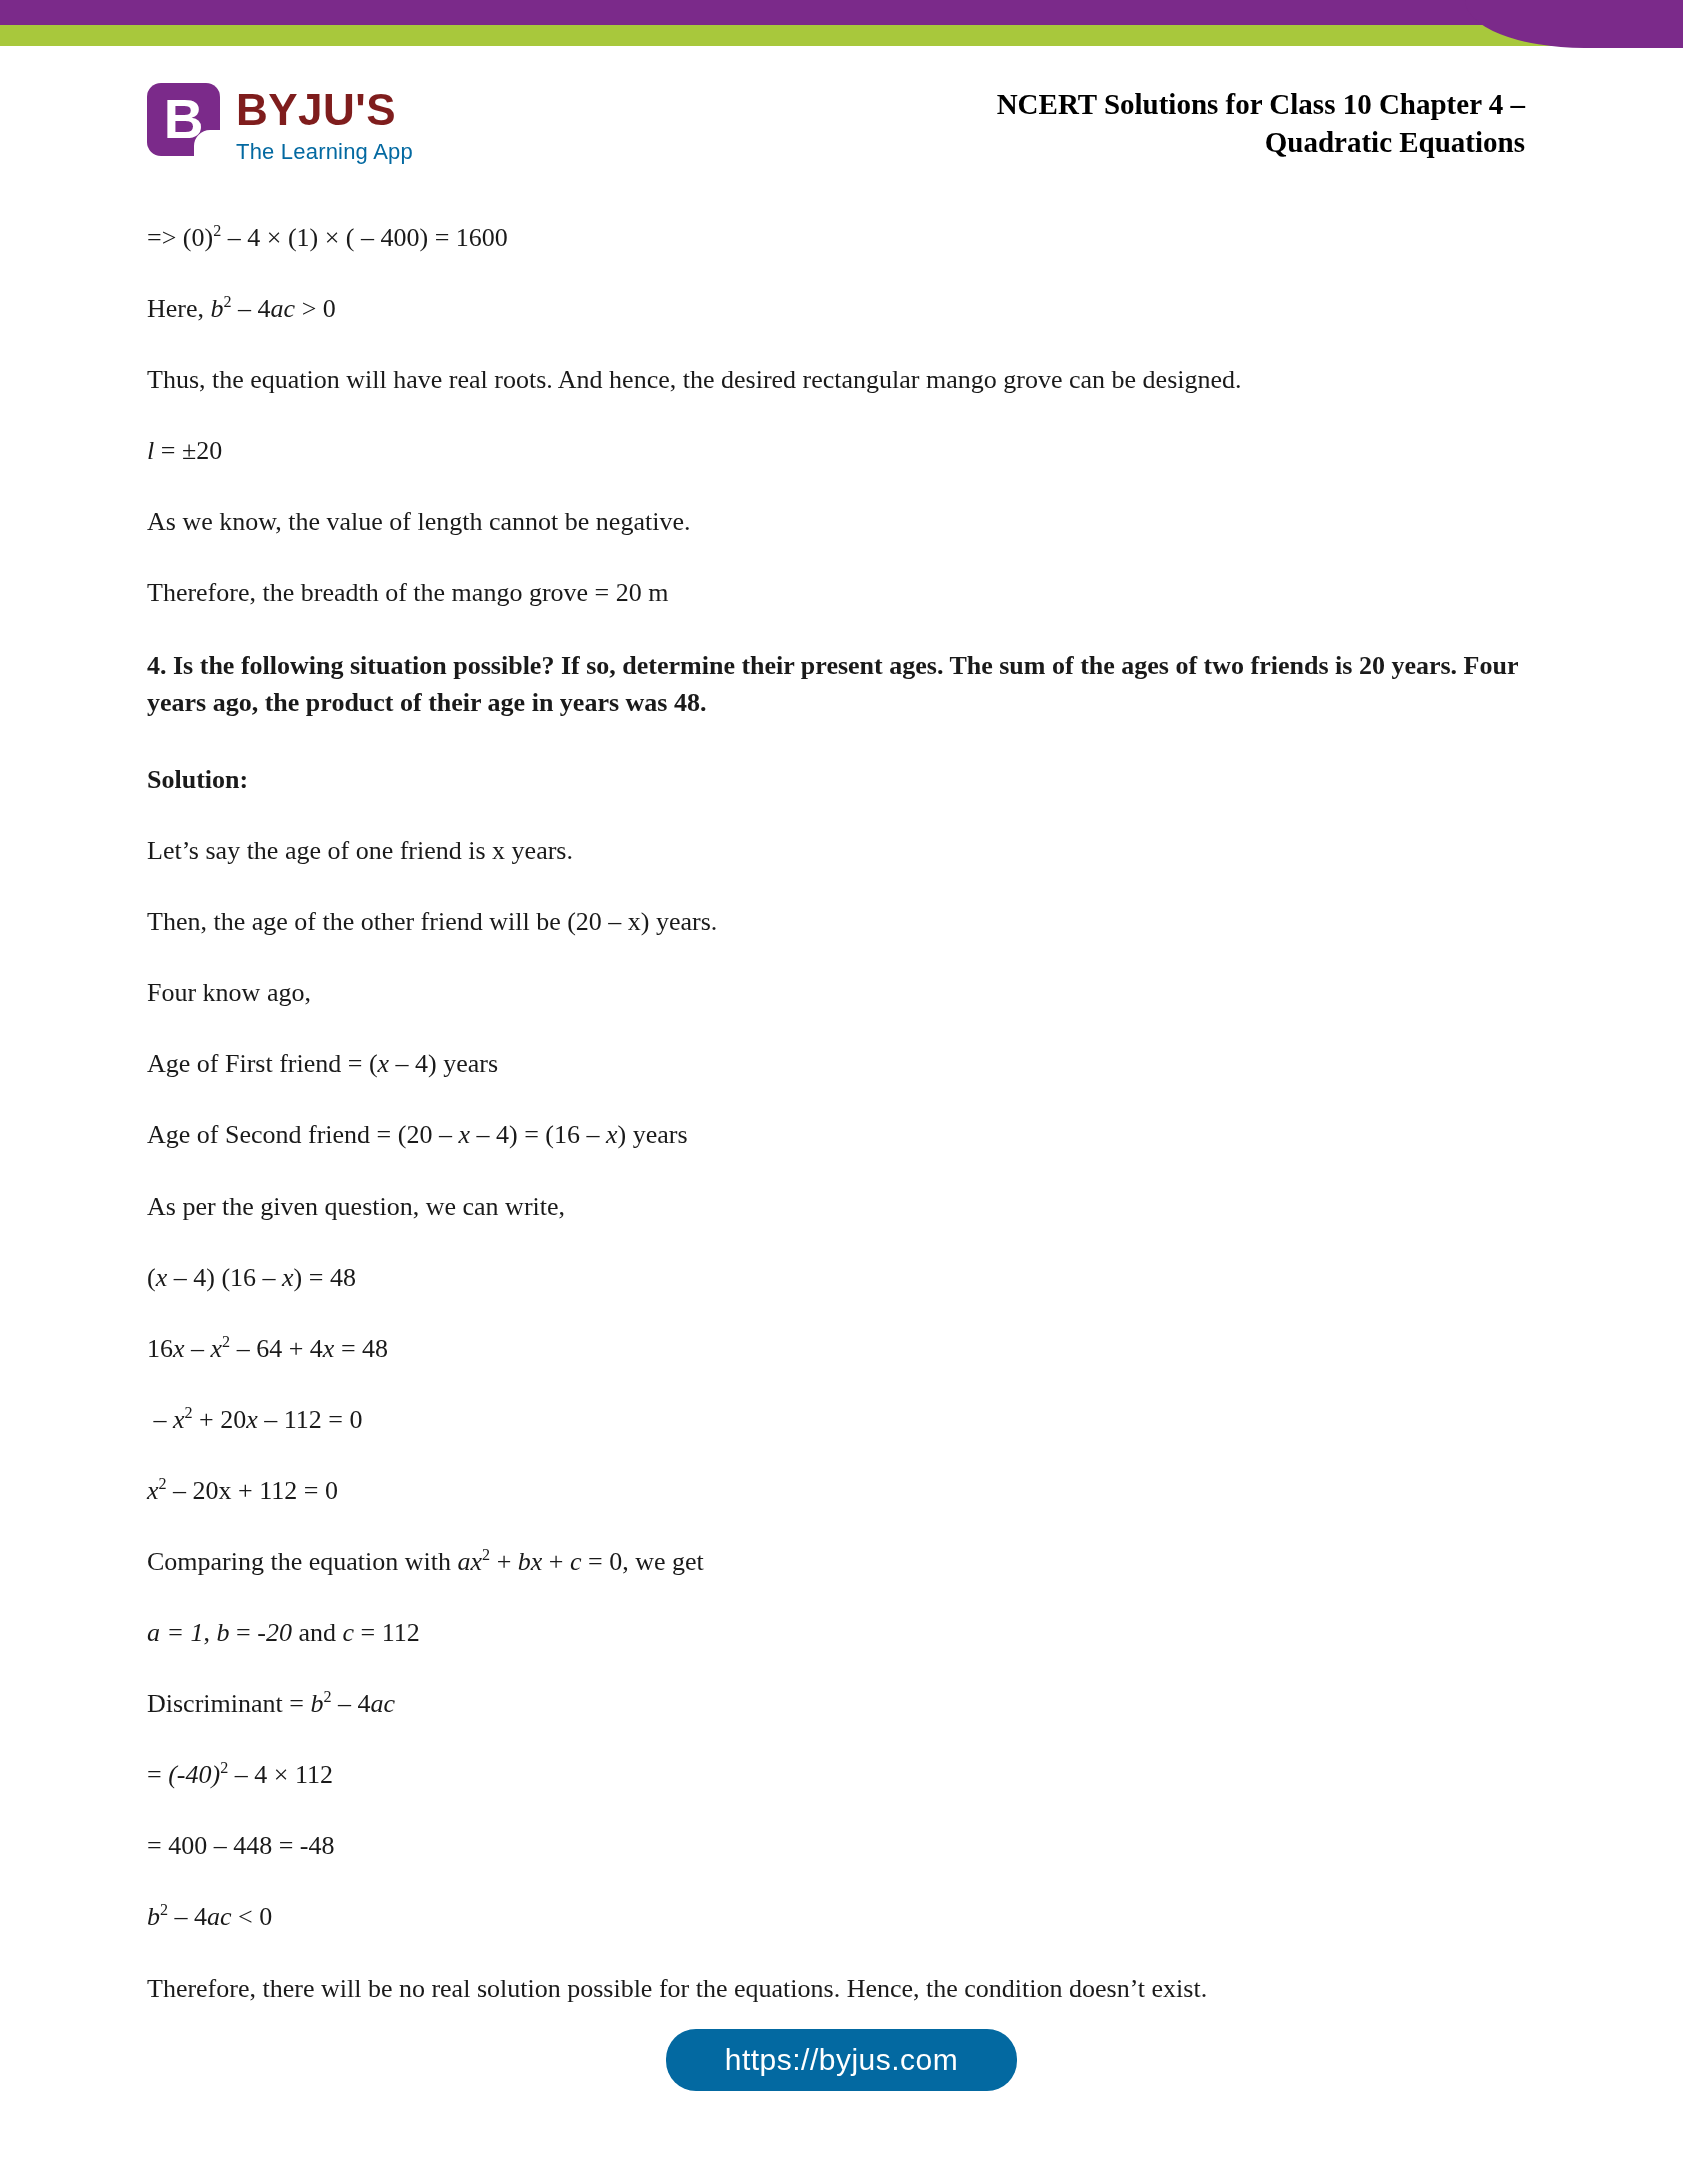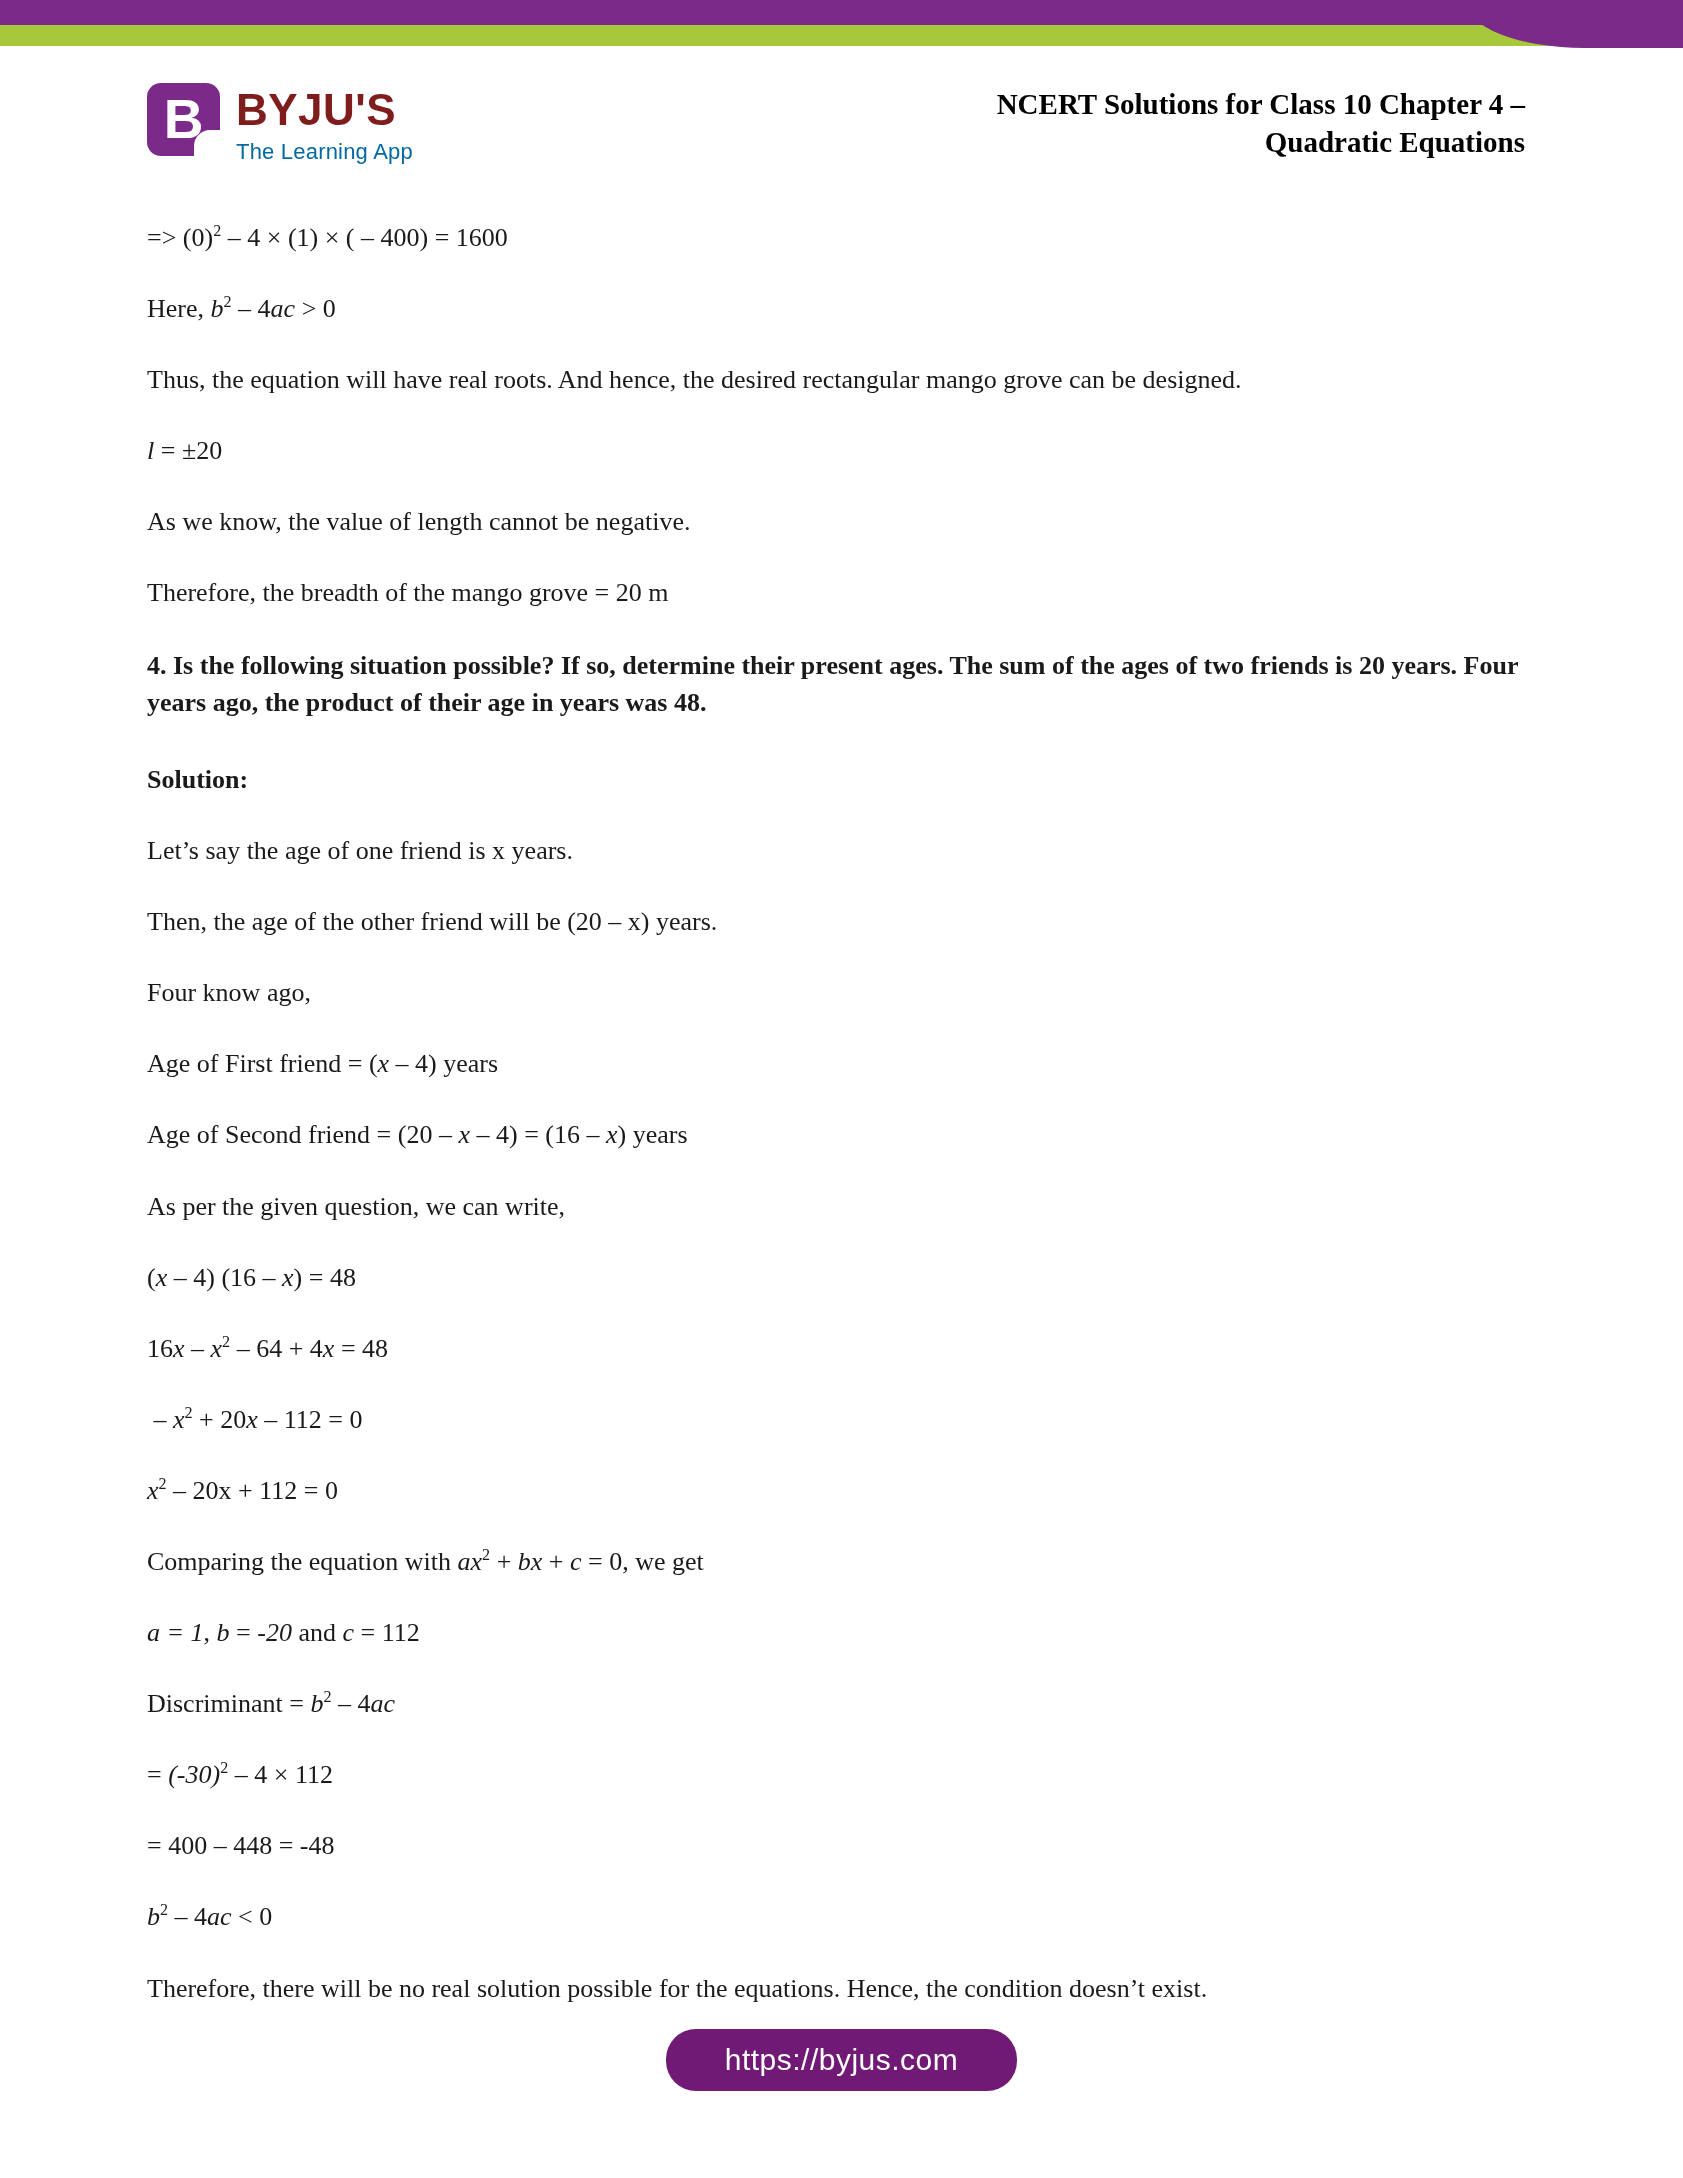--- a/index.html
+++ b/index.html
@@ -158,21 +158,21 @@
   
   .footer {
     position: absolute;
     left: 0;
     bottom: 87px;
     width: 1683px;
     display: flex;
     justify-content: center;
   }
   .footer-pill {
-    background: #701a75;
+    background: #0369a1;
     color: #ffffff;
     border-radius: 30px;
     padding: 14px 59px;
     font-family: "Liberation Sans", sans-serif;
     font-size: 30px;
     letter-spacing: 0.5px;
   }
 </style>
 </head>
 <body>
@@ -217,21 +217,21 @@
       <p class="para">Age of First friend = (<span class="i">x</span> – 4) years</p>
       <p class="para">Age of Second friend = (20 – <span class="i">x</span> – 4) = (16 – <span class="i">x</span>) years</p>
       <p class="para">As per the given question, we can write,</p>
       <p class="para">(<span class="i">x</span> – 4) (16 – <span class="i">x</span>) = 48</p>
       <p class="para">16<span class="i">x</span> – <span class="i">x</span><sup>2</sup> – 64 + 4<span class="i">x</span> = 48</p>
       <p class="para">&nbsp;– <span class="i">x</span><sup>2</sup> + 20<span class="i">x</span> – 112 = 0</p>
       <p class="para"><span class="i">x</span><sup>2</sup> – 20x + 112 = 0</p>
       <p class="para">Comparing the equation with <span class="i">ax</span><sup>2</sup> + <span class="i">bx</span> + <span class="i">c</span> = 0, we get</p>
       <p class="para"><span class="i">a = 1</span>, <span class="i">b</span> = <span class="i">-20</span> and <span class="i">c</span> = 112</p>
       <p class="para">Discriminant = <span class="i">b</span><sup>2</sup> – 4<span class="i">ac</span></p>
-      <p class="para">= <span class="i">(-30)</span><sup>2</sup> – 4 × 112</p>
+      <p class="para">= <span class="i">(-40)</span><sup>2</sup> – 4 × 112</p>
       <p class="para">= 400 – 448 = -48</p>
       <p class="para"><span class="i">b</span><sup>2</sup> – 4<span class="i">ac</span> &lt; 0</p>
       <p class="para">Therefore, there will be no real solution possible for the equations. Hence, the condition doesn’t exist.</p>
     </div>
 
   <div class="footer">
     <div class="footer-pill">https://byjus.com</div>
   </div>
 
 </div>

